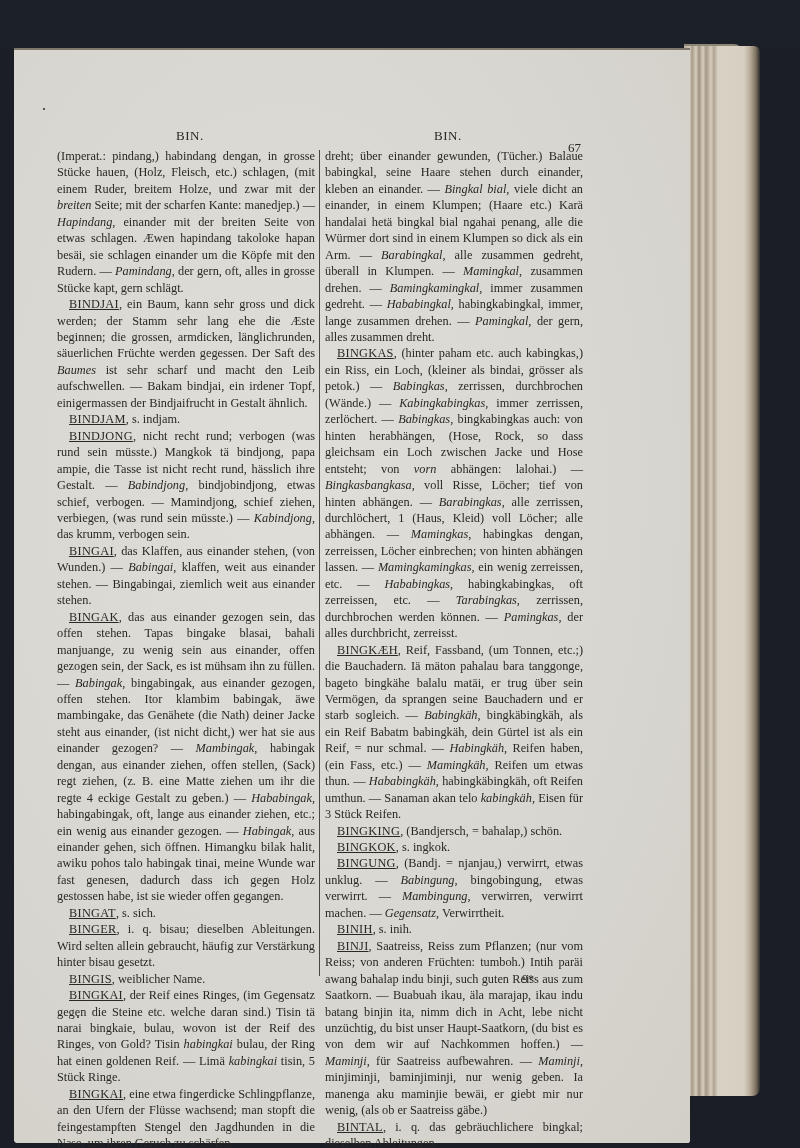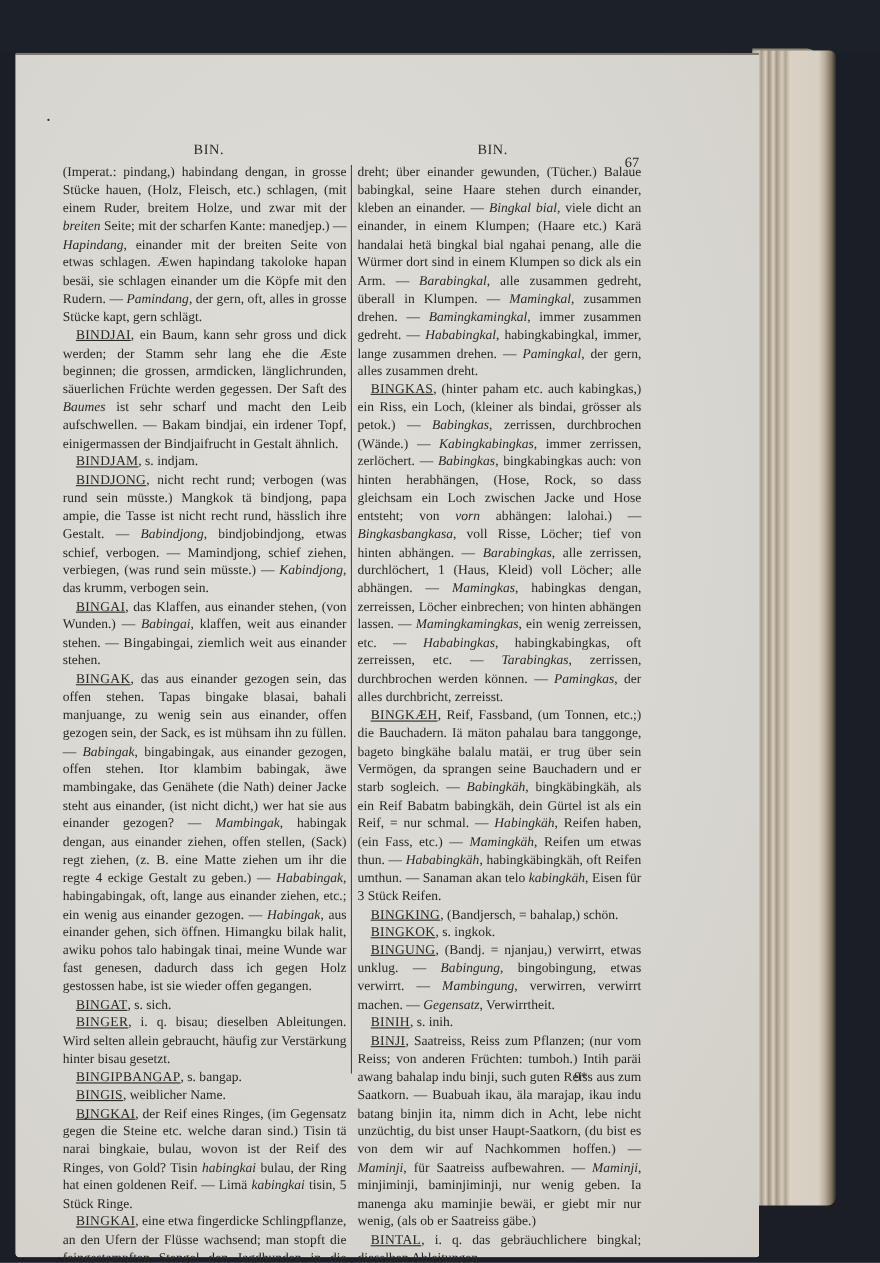--- a/index.html
+++ b/index.html
@@ -72,21 +72,20 @@
 
 <div class="col col-left">
     <p class="cont"><span>(Imperat.: pindang,) habindang dengan, in grosse Stücke hauen, (Holz, Fleisch, etc.) schlagen, (mit einem Ruder, breitem Holze, und zwar mit der </span><span class="it">breiten</span><span> Seite; mit der scharfen Kante: manedjep.) — </span><span class="it">Hapindang</span><span>, einander mit der breiten Seite von etwas schlagen. Æwen hapindang takoloke hapan besäi, sie schlagen einander um die Köpfe mit den Rudern. — </span><span class="it">Pamindang</span><span>, der gern, oft, alles in grosse Stücke kapt, gern schlägt.</span></p>
     <p><span class="hw">BINDJAI</span><span>, ein Baum, kann sehr gross und dick werden; der Stamm sehr lang ehe die Æste beginnen; die grossen, armdicken, länglichrunden, säuerlichen Früchte werden gegessen. Der Saft des </span><span class="it">Baumes</span><span> ist sehr scharf und macht den Leib aufschwellen. — Bakam bindjai, ein irdener Topf, einigermassen der Bindjaifrucht in Gestalt ähnlich.</span></p>
     <p><span class="hw">BINDJAM</span><span>, s. indjam.</span></p>
     <p><span class="hw">BINDJONG</span><span>, nicht recht rund; verbogen (was rund sein müsste.) Mangkok tä bindjong, papa ampie, die Tasse ist nicht recht rund, hässlich ihre Gestalt. — </span><span class="it">Babindjong</span><span>, bindjobindjong, etwas schief, verbogen. — Mamindjong, schief ziehen, verbiegen, (was rund sein müsste.) — </span><span class="it">Kabindjong</span><span>, das krumm, verbogen sein.</span></p>
     <p><span class="hw">BINGAI</span><span>, das Klaffen, aus einander stehen, (von Wunden.) — </span><span class="it">Babingai</span><span>, klaffen, weit aus einander stehen. — Bingabingai, ziemlich weit aus einander stehen.</span></p>
     <p><span class="hw">BINGAK</span><span>, das aus einander gezogen sein, das offen stehen. Tapas bingake blasai, bahali manjuange, zu wenig sein aus einander, offen gezogen sein, der Sack, es ist mühsam ihn zu füllen. — </span><span class="it">Babingak</span><span>, bingabingak, aus einander gezogen, offen stehen. Itor klambim babingak, äwe mambingake, das Genähete (die Nath) deiner Jacke steht aus einander, (ist nicht dicht,) wer hat sie aus einander gezogen? — </span><span class="it">Mambingak</span><span>, habingak dengan, aus einander ziehen, offen stellen, (Sack) regt ziehen, (z. B. eine Matte ziehen um ihr die regte 4 eckige Gestalt zu geben.) — </span><span class="it">Hababingak</span><span>, habingabingak, oft, lange aus einander ziehen, etc.; ein wenig aus einander gezogen. — </span><span class="it">Habingak</span><span>, aus einander gehen, sich öffnen. Himangku bilak halit, awiku pohos talo habingak tinai, meine Wunde war fast genesen, dadurch dass ich gegen Holz gestossen habe, ist sie wieder offen gegangen.</span></p>
     <p><span class="hw">BINGAT</span><span>, s. sich.</span></p>
     <p><span class="hw">BINGER</span><span>, i. q. bisau; dieselben Ableitungen. Wird selten allein gebraucht, häufig zur Verstärkung hinter bisau gesetzt.</span></p>
-    <p><span class="hw">BINGIPBANGAP</span><span>, s. bangap.</span></p>
     <p><span class="hw">BINGIS</span><span>, weiblicher Name.</span></p>
     <p><span class="hw">BINGKAI</span><span>, der Reif eines Ringes, (im Gegensatz gegen die Steine etc. welche daran sind.) Tisin tä narai bingkaie, bulau, wovon ist der Reif des Ringes, von Gold? Tisin </span><span class="it">habingkai</span><span> bulau, der Ring hat einen goldenen Reif. — Limä </span><span class="it">kabingkai</span><span> tisin, 5 Stück Ringe.</span></p>
     <p><span class="hw">BINGKAI</span><span>, eine etwa fingerdicke Schlingpflanze, an den Ufern der Flüsse wachsend; man stopft die feingestampften Stengel den Jagdhunden in die Nase, um ihren Geruch zu schärfen.</span></p>
   </div>
 <div class="col-rule"></div>
 <div class="col col-right">
     <p class="cont"><span>dreht; über einander gewunden, (Tücher.) Balaue babingkal, seine Haare stehen durch einander, kleben an einander. — </span><span class="it">Bingkal bial</span><span>, viele dicht an einander, in einem Klumpen; (Haare etc.) Karä handalai hetä bingkal bial ngahai penang, alle die Würmer dort sind in einem Klumpen so dick als ein Arm. — </span><span class="it">Barabingkal</span><span>, alle zusammen gedreht, überall in Klumpen. — </span><span class="it">Mamingkal</span><span>, zusammen drehen. — </span><span class="it">Bamingkamingkal</span><span>, immer zusammen gedreht. — </span><span class="it">Hababingkal</span><span>, habingkabingkal, immer, lange zusammen drehen. — </span><span class="it">Pamingkal</span><span>, der gern, alles zusammen dreht.</span></p>
     <p><span class="hw">BINGKAS</span><span>, (hinter paham etc. auch kabingkas,) ein Riss, ein Loch, (kleiner als bindai, grösser als petok.) — </span><span class="it">Babingkas</span><span>, zerrissen, durchbrochen (Wände.) — </span><span class="it">Kabingkabingkas</span><span>, immer zerrissen, zerlöchert. — </span><span class="it">Babingkas</span><span>, bingkabingkas auch: von hinten herabhängen, (Hose, Rock, so dass gleichsam ein Loch zwischen Jacke und Hose entsteht; von </span><span class="it">vorn</span><span> abhängen: lalohai.) — </span><span class="it">Bingkasbangkasa</span><span>, voll Risse, Löcher; tief von hinten abhängen. — </span><span class="it">Barabingkas</span><span>, alle zerrissen, durchlöchert, 1 (Haus, Kleid) voll Löcher; alle abhängen. — </span><span class="it">Mamingkas</span><span>, habingkas dengan, zerreissen, Löcher einbrechen; von hinten abhängen lassen. — </span><span class="it">Mamingkamingkas</span><span>, ein wenig zerreissen, etc. — </span><span class="it">Hababingkas</span><span>, habingkabingkas, oft zerreissen, etc. — </span><span class="it">Tarabingkas</span><span>, zerrissen, durchbrochen werden können. — </span><span class="it">Pamingkas</span><span>, der alles durchbricht, zerreisst.</span></p>
     <p><span class="hw">BINGKÆH</span><span>, Reif, Fassband, (um Tonnen, etc.;) die Bauchadern. Iä mäton pahalau bara tanggonge, bageto bingkähe balalu matäi, er trug über sein Vermögen, da sprangen seine Bauchadern und er starb sogleich. — </span><span class="it">Babingkäh</span><span>, bingkäbingkäh, als ein Reif Babatm babingkäh, dein Gürtel ist als ein Reif, = nur schmal. — </span><span class="it">Habingkäh</span><span>, Reifen haben, (ein Fass, etc.) — </span><span class="it">Mamingkäh</span><span>, Reifen um etwas thun. — </span><span class="it">Hababingkäh</span><span>, habingkäbingkäh, oft Reifen umthun. — Sanaman akan telo </span><span class="it">kabingkäh</span><span>, Eisen für 3 Stück Reifen.</span></p>
     <p><span class="hw">BINGKING</span><span>, (Bandjersch, = bahalap,) schön.</span></p>

